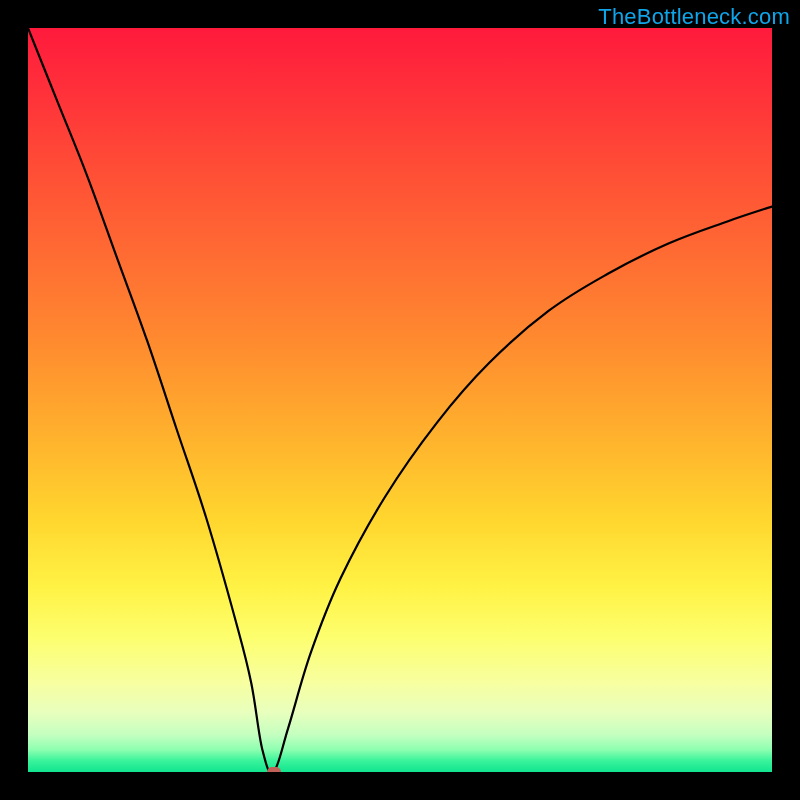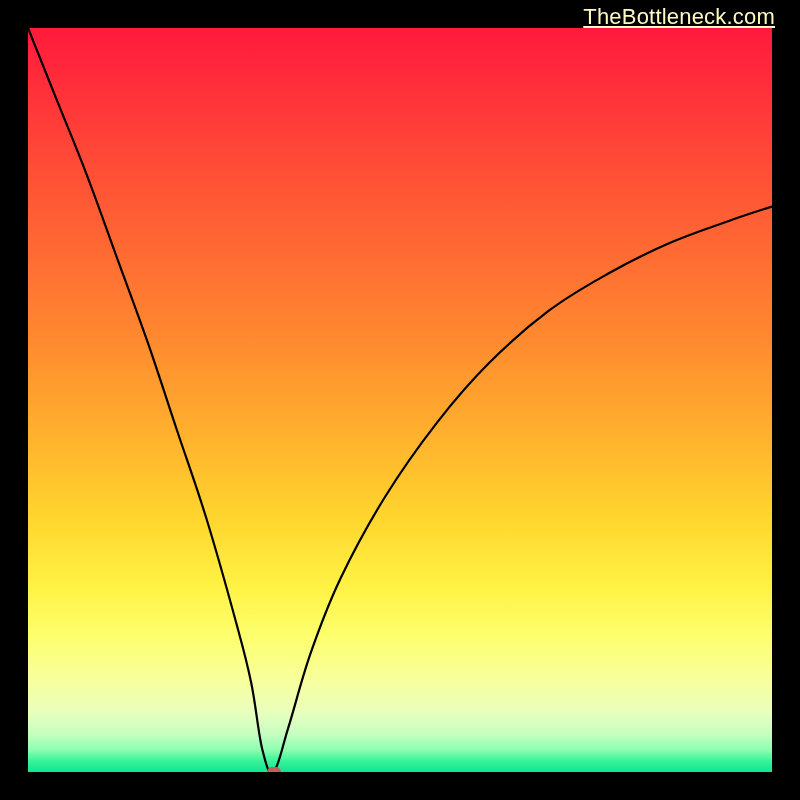--- a/index.html
+++ b/index.html
@@ -13,28 +13,27 @@
   }
   .frame {
     position: relative;
     width: 800px;
     height: 800px;
     background: #000;
   }
   .watermark {
     position: absolute;
     top: 4px;
-    right: 25px;
-    color: #fef9c3;
+    right: 10px;
+    color: #0ea5e9;
     font-size: 22px;
     font-weight: 500;
     letter-spacing: 0.2px;
     z-index: 10;
     user-select: none;
-    text-decoration: underline;
   }
   .plot-area {
     position: absolute;
     left: 28px;
     top: 28px;
     width: 744px;
     height: 744px;
     overflow: hidden;
   }
   .gradient-bg {

